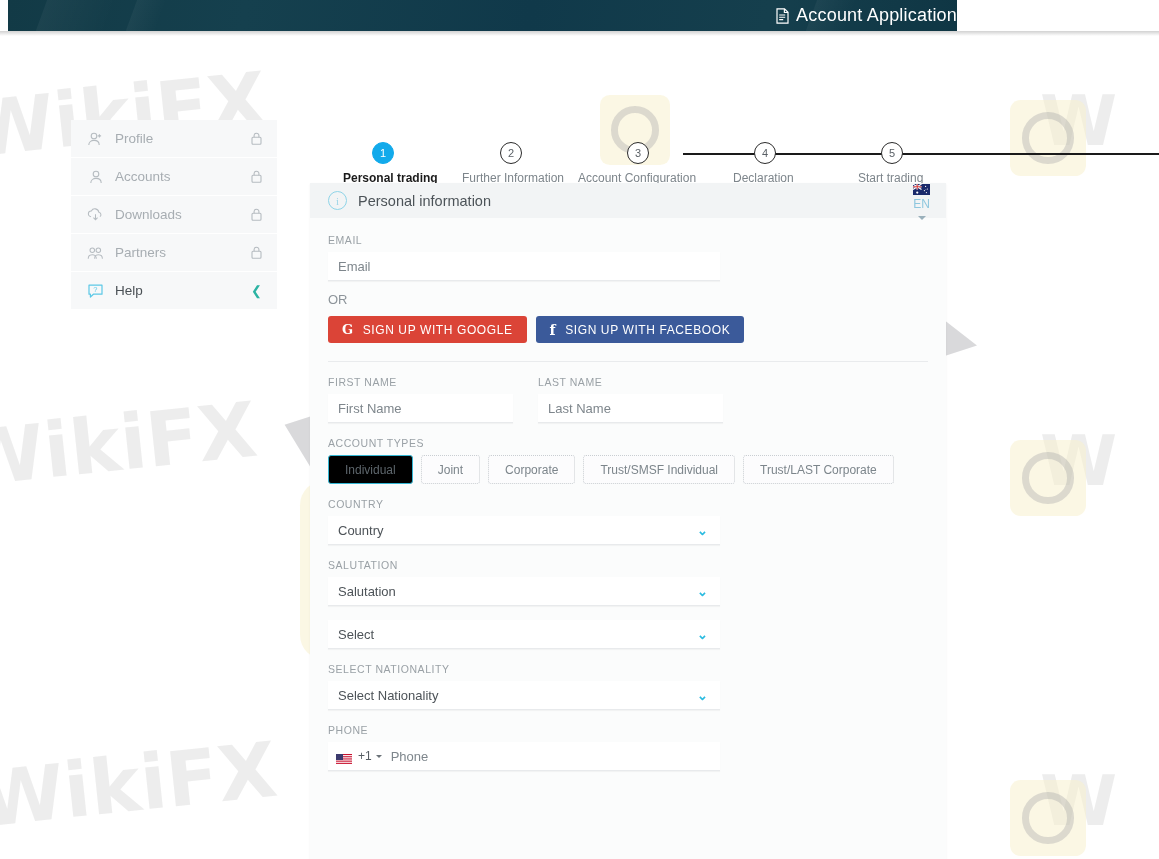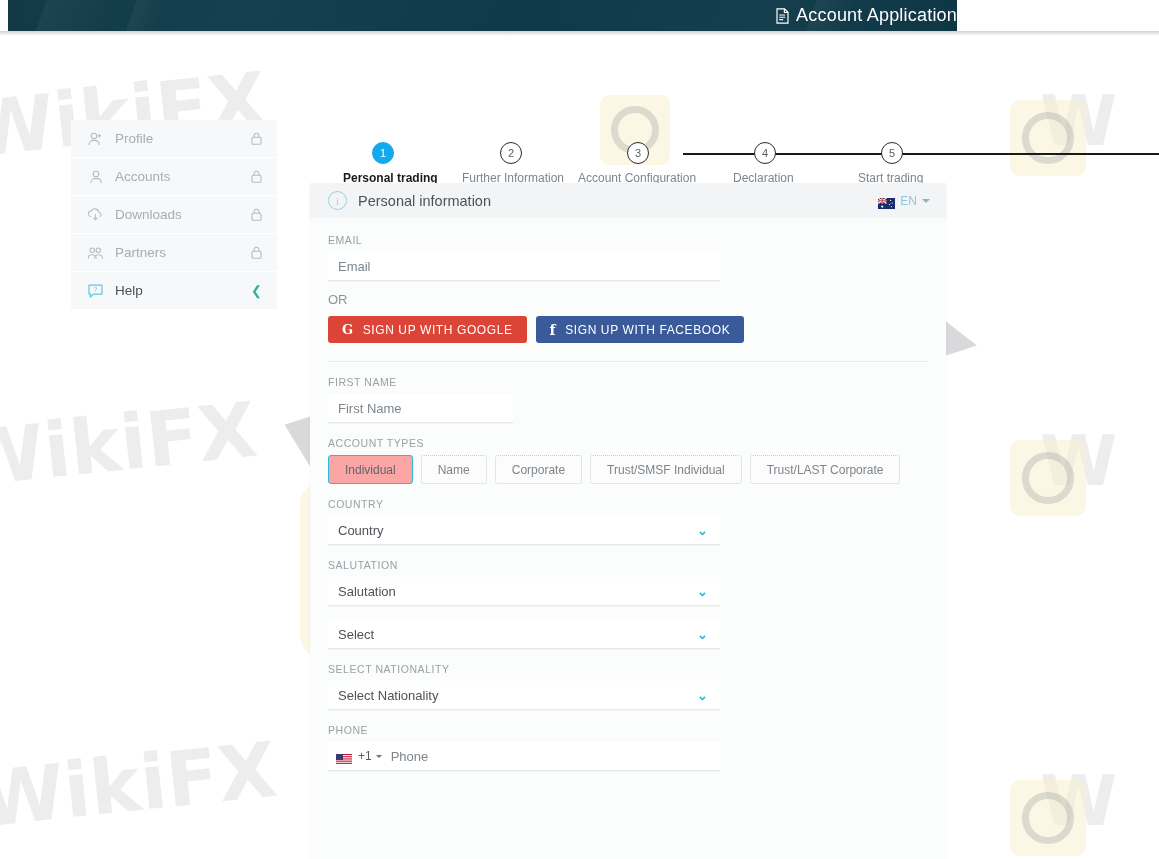--- a/index.html
+++ b/index.html
@@ -88,21 +88,21 @@
          background:#fbfcfc; box-shadow:0 1px 2px rgba(0,0,0,0.06); }
   .card-head{
     height:35px; background:#f2f4f5; display:flex; align-items:center;
     padding:0 16px 0 18px; justify-content:space-between;
   }
   .card-head-left{ display:flex; align-items:center; gap:11px; }
   .info-ico{ width:19px;height:19px;border-radius:50%;border:1.4px solid #8fd4e8;
      display:flex;align-items:center;justify-content:center;font-size:11px;color:#9ed6e8;
      font-family:"Liberation Serif", serif; }
   .card-title{ font-size:14.5px; color:#4c5358; }
-  .lang-sel{ display:flex; align-items:center; gap:5px; cursor:pointer; }
+  .lang-sel{ display:flex; align-items:center; gap:5px; cursor:pointer;flex-direction:column; }
   .flag-au{ width:17px;height:11px; position:relative; display:inline-block; }
   .lang-txt{ font-size:12px; color:#8ec7de; }
   .caret{ width:0;height:0;border-left:4px solid transparent;border-right:4px solid transparent;
      border-top:4px solid #9ab0bb; }
 
   .card-body{ padding:16px 18px 0; position:relative; }
   .fl{ font-size:10.5px; letter-spacing:.55px; color:#9aa1a6; margin-bottom:6px; text-transform:uppercase; }
   .inp{
     width:392px;height:29px;background:#ffffff;border:none;border-bottom:1px solid #e8eaec;
     font-size:13px;color:#4d5358;padding:0 10px; display:flex;align-items:center;
@@ -128,21 +128,21 @@
   .half{ width:185px; }
   .half .inp{ width:185px; }
 
   .types-wrap{ margin-top:14px; }
   .types{ display:flex; flex-wrap:wrap; gap:8px; margin-top:4px; }
   .type-btn{
     height:29px; border:1px dotted #c9ced2; border-radius:3px; background:#fcfcfd;
     font-size:12px; color:#7c858b; display:flex;align-items:center;justify-content:center;
     padding:0 16px; cursor:pointer; font-family:inherit;
   }
-  .type-btn.sel{ border:1.5px solid #34b7d4; color:#5d666c; background:#fca5a5; border-style:solid;}
+  .type-btn.sel{ border:1.5px solid #34b7d4; color:#5d666c; background:#000000; border-style:solid;}
 
   .sel-wrap{ margin-top:14px; }
   .selbox{
     width:392px;height:29px;background:#ffffff;border:none;border-bottom:1px solid #e8eaec;
     display:flex;align-items:center;justify-content:space-between;padding:0 12px 0 10px;
     font-size:13px;color:#4d5358;cursor:pointer; box-shadow:0 1px 1px rgba(0,0,0,0.035);
   }
   .chev-dn{ color:#2bbbe0; font-size:13px; line-height:1; font-weight:bold; }
 
   .phone-box{
@@ -361,27 +361,33 @@
 
         <div class="divider"></div>
 
         <div class="name-row">
           <div class="half">
             <div class="fl">FIRST NAME</div>
             <div class="inp">
               <input type="text" placeholder="First Name" style="">
             </div>
           </div>
+          <div class="half">
+            <div class="fl">LAST NAME</div>
+            <div class="inp">
+              <input type="text" placeholder="Last Name" style="">
+            </div>
+          </div>
         </div>
 
         <div class="types-wrap">
           <div class="fl">ACCOUNT TYPES</div>
           <div class="types">
             <button class="type-btn sel">Individual</button>
-            <button class="type-btn">Name</button>
+            <button class="type-btn">Joint</button>
             <button class="type-btn">Corporate</button>
             <button class="type-btn">Trust/SMSF Individual</button>
             <button class="type-btn">Trust/LAST Corporate</button>
           </div>
         </div>
 
         <div class="sel-wrap">
           <div class="fl">COUNTRY</div>
           <div class="selbox">
             <span>Country</span>

